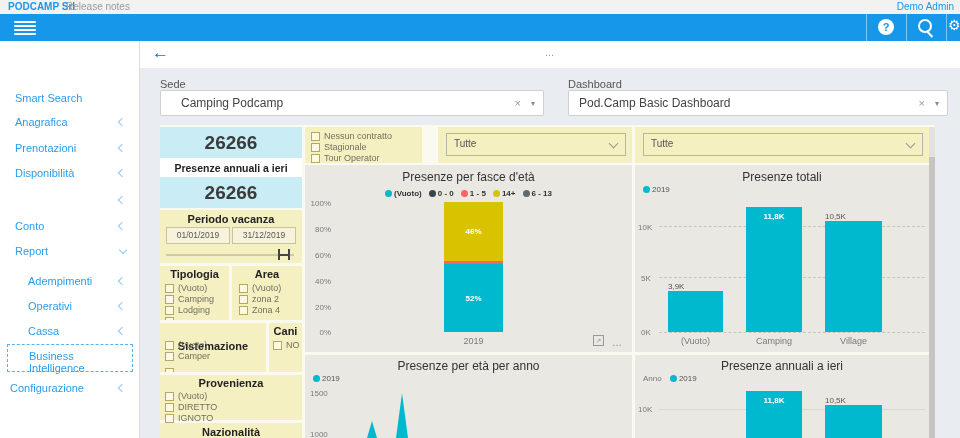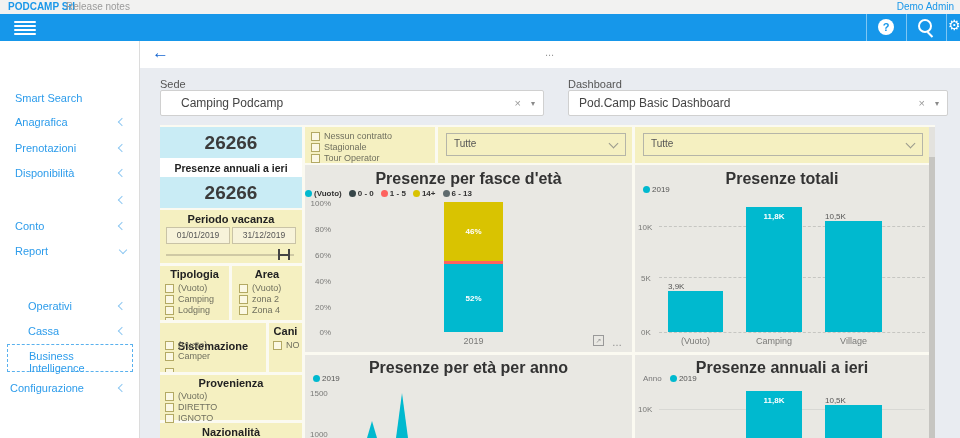--- a/index.html
+++ b/index.html
@@ -18,21 +18,21 @@
   .chev-d{position:absolute;right:13px;top:7px;width:5px;height:5px;border-left:1px solid #8fc8f2;border-bottom:1px solid #8fc8f2;transform:rotate(-45deg)}
   .bi-box{position:absolute;left:7px;width:124px;height:26px;border:1px dashed #59b1ee;background:#fff}
   .content-hd{left:140px;top:41px;width:820px;height:27px;background:#fff}
   .selbox{position:absolute;height:24px;background:#fff;border:1px solid #d0d0d0;border-radius:2px;color:#444;font-size:12px;line-height:24px}
   .selbox .xi{position:absolute;color:#9a9a9a;font-size:11px;top:0}
   .selbox .ci{position:absolute;color:#8a8a8a;font-size:8px;top:1px}
   .dash{left:160px;top:125px;width:775px;height:313px;background:#fbfaf1}
   .kpi{background:#c9ecf5;text-align:center;font-size:19px;font-weight:bold;color:#3b3b3b}
   .py{background:#f5f0c1}
   .chart{background:#e9e8e3}
-  .ttl{font-weight:bold;color:#333;text-align:center;font-size:16px}
+  .ttl{font-weight:normal;color:#333;text-align:center;font-size:12px}
   .tick{color:#7a7a78;font-size:8px}
   .xlab{color:#7a7a78;font-size:9px;text-align:center}
   .cbrow{position:absolute;height:10px;line-height:9px}
   .cb{display:inline-block;width:7px;height:7px;border:1px solid #b3a964;background:#fbf8e4;vertical-align:middle;margin-right:4px}
   .cbl{color:#70705f;font-size:9px;vertical-align:middle}
   .ftitle{font-weight:bold;color:#222;text-align:center;font-size:11px}
   .dot{display:inline-block;width:7px;height:7px;border-radius:50%;vertical-align:middle;margin-right:2px}
   .leg{font-size:8px;font-weight:bold;color:#333}
   .gridline-d{position:absolute;border-top:1px dashed #c6c6c2;height:0}
   .gridline-s{position:absolute;border-top:1px solid #d8d8d4;height:0}
@@ -90,20 +90,24 @@
       <span class="chev-l"></span>
     </div>
   <div class="side-item" style="top:174px">
       <span class="lbl">Conto</span>
       <span class="chev-l"></span>
     </div>
   <div class="side-item" style="top:199px">
       <span class="lbl">Report</span>
       <span class="chev-d"></span>
     </div>
+  <div class="side-item sub" style="top:229px">
+      <span class="lbl">Adempimenti</span>
+      <span class="chev-l"></span>
+    </div>
   <div class="side-item sub" style="top:254px">
       <span class="lbl">Operativi</span>
       <span class="chev-l"></span>
     </div>
   <div class="side-item sub" style="top:279px">
       <span class="lbl">Cassa</span>
       <span class="chev-l"></span>
     </div>
   <div class="bi-box" style="top:303px">
     <span class="abs" style="left:21px;top:5px;color:#2d9ceb">Business Intelligence</span>
@@ -177,42 +181,42 @@
     <div class="ftitle" style="margin-top:2px">Provenienza</div>
     <div class="cbrow" style="left:5px;top:16px"><span class="cb"></span><span class="cbl">(Vuoto)</span></div>
     <div class="cbrow" style="left:5px;top:27px"><span class="cb"></span><span class="cbl">DIRETTO</span></div>
     <div class="cbrow" style="left:5px;top:38px"><span class="cb"></span><span class="cbl">IGNOTO</span></div>
   </div>
 
   <div class="abs py" style="left:0;top:298px;width:142px;height:15px;overflow:hidden">
     <div class="ftitle" style="margin-top:3px">Nazionalità</div>
   </div>
 
-  <div class="abs py" style="left:145px;top:2px;width:130px;height:36px">
+  <div class="abs py" style="left:145px;top:2px;width:117px;height:36px">
     <div class="cbrow" style="left:6px;top:4px"><span class="cb"></span><span class="cbl">Nessun contratto</span></div>
     <div class="cbrow" style="left:6px;top:15px"><span class="cb"></span><span class="cbl">Stagionale</span></div>
     <div class="cbrow" style="left:6px;top:26px"><span class="cb"></span><span class="cbl">Tour Operator</span></div>
   </div>
 
   <div class="abs py" style="left:278px;top:2px;width:194px;height:36px">
     <div class="abs" style="left:8px;top:6px;width:178px;height:21px;border:1px solid #b5b5a8">
       <span class="abs" style="left:7px;top:4px;color:#555;font-size:10px">Tutte</span>
       <span class="thin-chev" style="right:8px;top:6px"></span>
     </div>
   </div>
   <div class="abs py" style="left:475px;top:2px;width:294px;height:36px">
     <div class="abs" style="left:8px;top:6px;width:278px;height:21px;border:1px solid #b5b5a8">
       <span class="abs" style="left:7px;top:4px;color:#555;font-size:10px">Tutte</span>
       <span class="thin-chev" style="right:8px;top:6px"></span>
     </div>
   </div>
 
   <div class="abs chart" style="left:145px;top:40px;width:327px;height:187px">
     <div class="ttl" style="margin-top:5px">Presenze per fasce d'età</div>
-    <div class="abs" style="left:0;top:21px;width:327px;">
+    <div class="abs" style="left:0;top:21px;width:327px;text-align:center">
       <span class="leg"><span class="dot" style="background:#00b9cf"></span><span>(Vuoto)</span></span>
       <span class="leg" style="margin-left:4px"><span class="dot" style="background:#374649"></span><span>0 - 0</span></span>
       <span class="leg" style="margin-left:4px"><span class="dot" style="background:#fd625e"></span><span>1 - 5</span></span>
       <span class="leg" style="margin-left:4px"><span class="dot" style="background:#d9c301"></span><span>14+</span></span>
       <span class="leg" style="margin-left:4px"><span class="dot" style="background:#5f6b6d"></span><span>6 - 13</span></span>
     </div>
     <div class="abs tick" style="left:0;top:34px;width:26px;text-align:right">100%</div>
     <div class="abs tick" style="left:0;top:60px;width:26px;text-align:right">80%</div>
     <div class="abs tick" style="left:0;top:86px;width:26px;text-align:right">60%</div>
     <div class="abs tick" style="left:0;top:112px;width:26px;text-align:right">40%</div>

